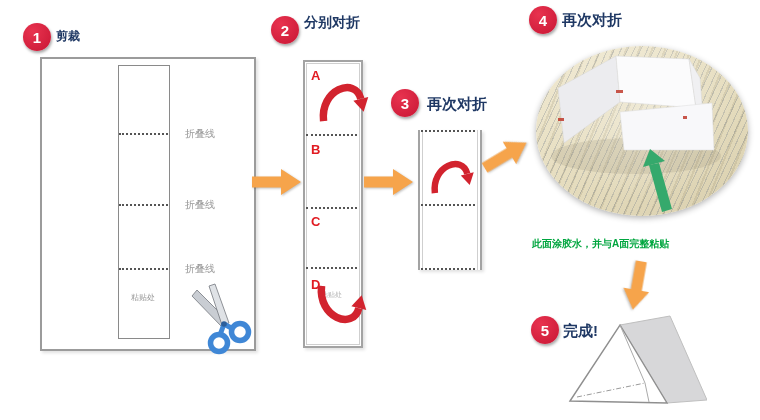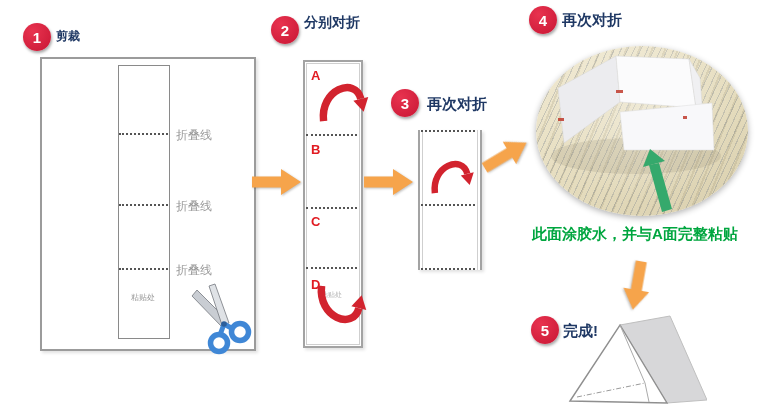--- a/index.html
+++ b/index.html
@@ -11,21 +11,21 @@
     background:radial-gradient(circle at 35% 30%, #e8334f, #c81634);
     color:#fff;font-weight:bold;font-size:15px;display:flex;align-items:center;justify-content:center;
     box-shadow:1px 2px 3px rgba(0,0,0,.35);}
   .step-title{position:absolute;color:#1f3864;font-weight:bold;font-size:15px;white-space:nowrap;}
 
   
   .paper{position:absolute;left:40px;top:57px;width:212px;height:290px;background:#fff;
     border:2px solid #9b9b9b;box-shadow:2px 2px 3px rgba(0,0,0,.12);}
   .strip1{position:absolute;left:118px;top:65px;width:50px;height:272px;background:#fff;border:1px solid #8a8a8a;}
   .dashline{position:absolute;border-top:2px dotted #555;height:0;}
-  .fold-label{position:absolute;font-size:12px;color:#999;white-space:nowrap;}
+  .fold-label{position:absolute;font-size:10px;color:#999;white-space:nowrap;margin-left:9px;}
   .paste-label1{position:absolute;left:118px;top:292px;width:50px;text-align:center;font-size:8px;color:#999;}
 
   
   .strip2{position:absolute;left:303px;top:60px;width:56px;height:284px;background:#fff;
     border:2px solid #a3a3a3;box-shadow:2px 2px 3px rgba(0,0,0,.12);}
   .strip2-inner{position:absolute;inset:1px;border:1px solid #cfcfcf;}
   .section-label{position:absolute;left:311px;color:#e11b22;font-weight:bold;font-size:13px;}
   .paste-label2{position:absolute;left:306px;top:290px;width:51px;text-align:center;font-size:7px;color:#b5b5b5;}
 
   
@@ -41,21 +41,21 @@
   
   .photo{position:absolute;left:536px;top:46px;width:212px;height:170px;border-radius:50%;overflow:hidden;
     box-shadow:0 2px 6px rgba(0,0,0,.3);
     background:
       radial-gradient(ellipse at 50% 38%, rgba(255,255,255,.30), transparent 62%),
       repeating-linear-gradient(115deg, rgba(95,108,128,.26) 0px, rgba(95,108,128,.26) 1px, transparent 1px, transparent 6px),
       repeating-linear-gradient(112deg, rgba(125,115,85,.16) 0px, rgba(125,115,85,.16) 2px, transparent 2px, transparent 12px),
       linear-gradient(150deg,#f1ead3,#e4dbbc 60%,#d8cead);}
   .photo svg{position:absolute;left:0;top:0;}
 
-  .glue-note{position:absolute;left:532px;top:225px;color:#00a63f;font-weight:bold;font-size:15px;white-space:nowrap;}
+  .glue-note{position:absolute;left:532px;top:237px;color:#00a63f;font-weight:bold;font-size:10px;white-space:nowrap;}
 
   
   .prism{position:absolute;left:557px;top:303px;}
 </style>
 </head>
 <body>
 
 <div class="canvas">
 
   <div class="badge" style="left:23px;top:23px;">

